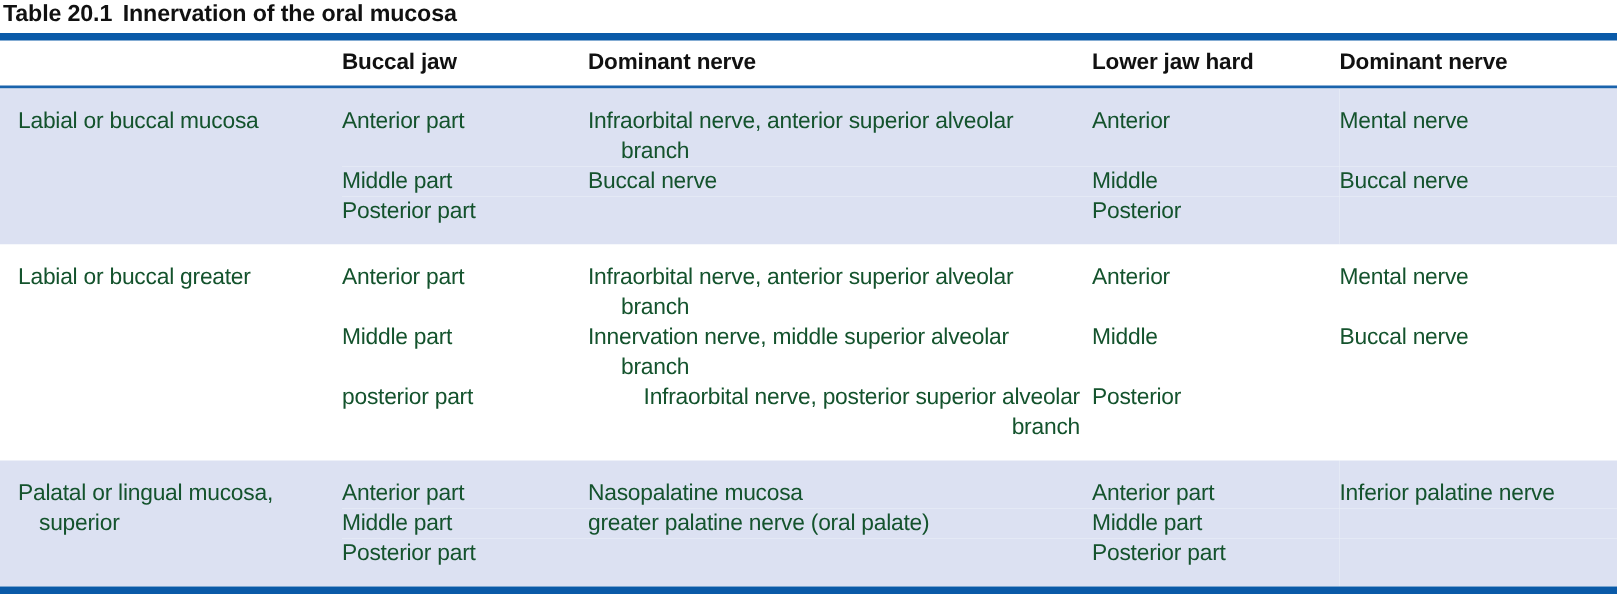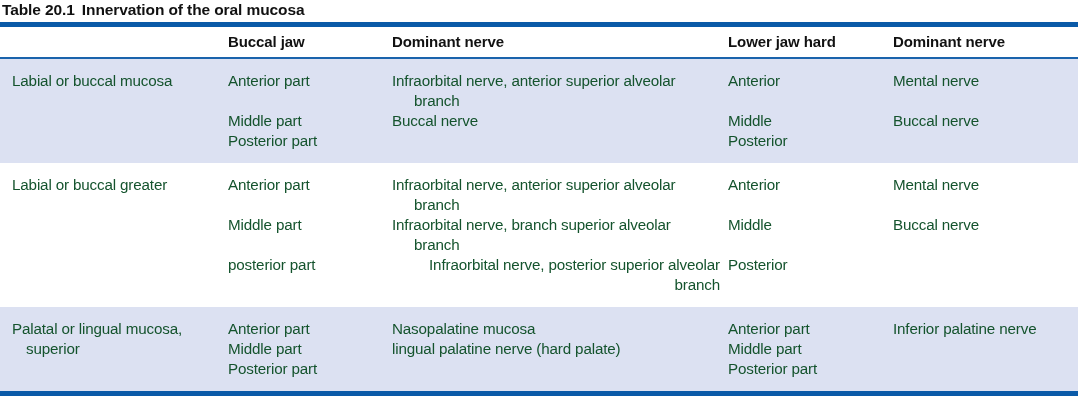--- a/index.html
+++ b/index.html
@@ -198,21 +198,21 @@
         </td>
         <td>
           <span class="nopad">Mental nerve</span>
         </td>
       </tr>
       <tr class="plain">
         <td>
           <span class="nopad">Middle part</span>
         </td>
         <td>
-          <span class="hang-in" style="padding-left:22px;text-indent:-22px;">Infraorbital nerve, branch superior alveolar branch</span>
+          <span class="hang-in" style="padding-left:22px;text-indent:-22px;">Innervation nerve, middle superior alveolar branch</span>
         </td>
         <td>
           <span class="nopad">Middle</span>
         </td>
         <td>
           <span class="nopad">Buccal nerve</span>
         </td>
       </tr>
       <tr class="plain grp-last">
         <td>
@@ -244,21 +244,21 @@
         </td>
         <td>
           <span class="nopad">Inferior palatine nerve</span>
         </td>
       </tr>
       <tr class="band">
         <td>
           <span class="nopad">Middle part</span>
         </td>
         <td>
-          <span class="nopad">lingual palatine nerve (hard palate)</span>
+          <span class="nopad">greater palatine nerve (oral palate)</span>
         </td>
         <td>
           <span class="nopad">Middle part</span>
         </td>
         <td>
           <span class="nopad"></span>
         </td>
       </tr>
       <tr class="band grp-last">
         <td>

